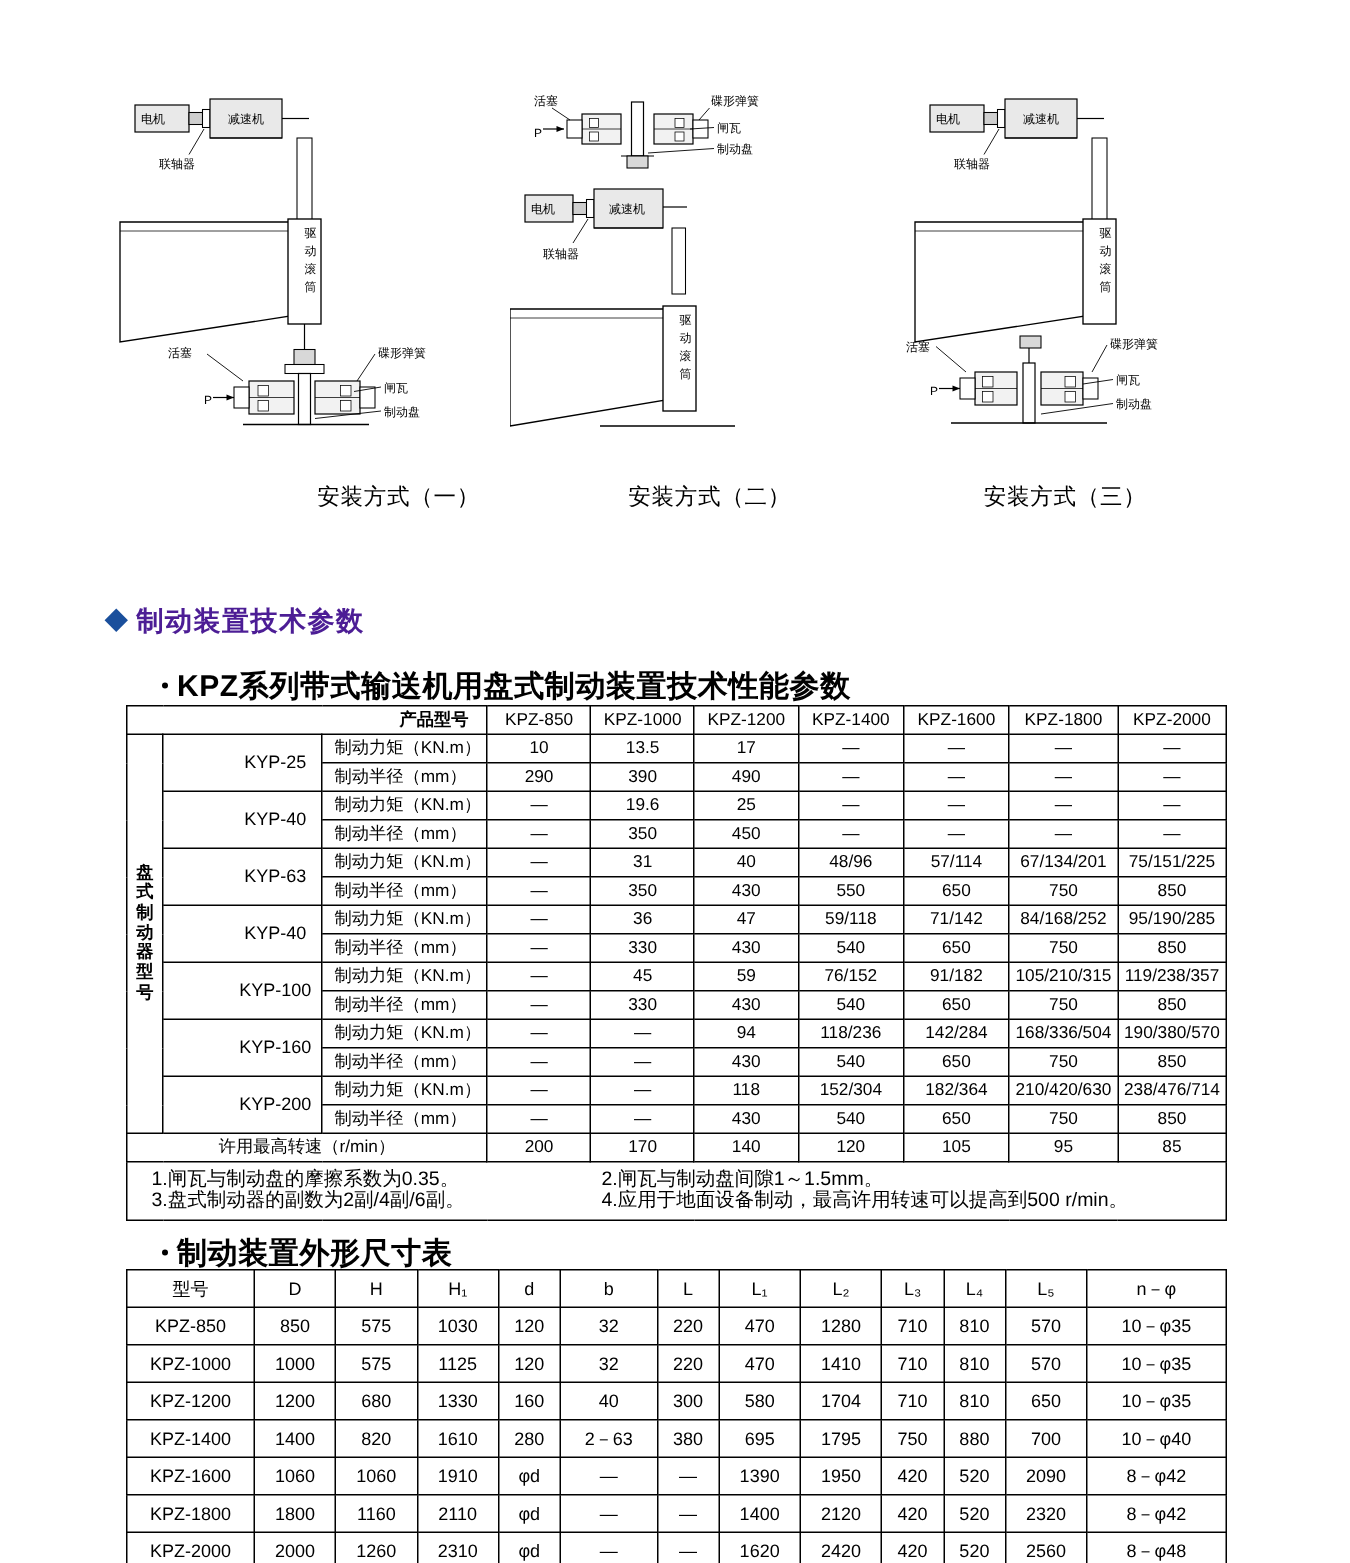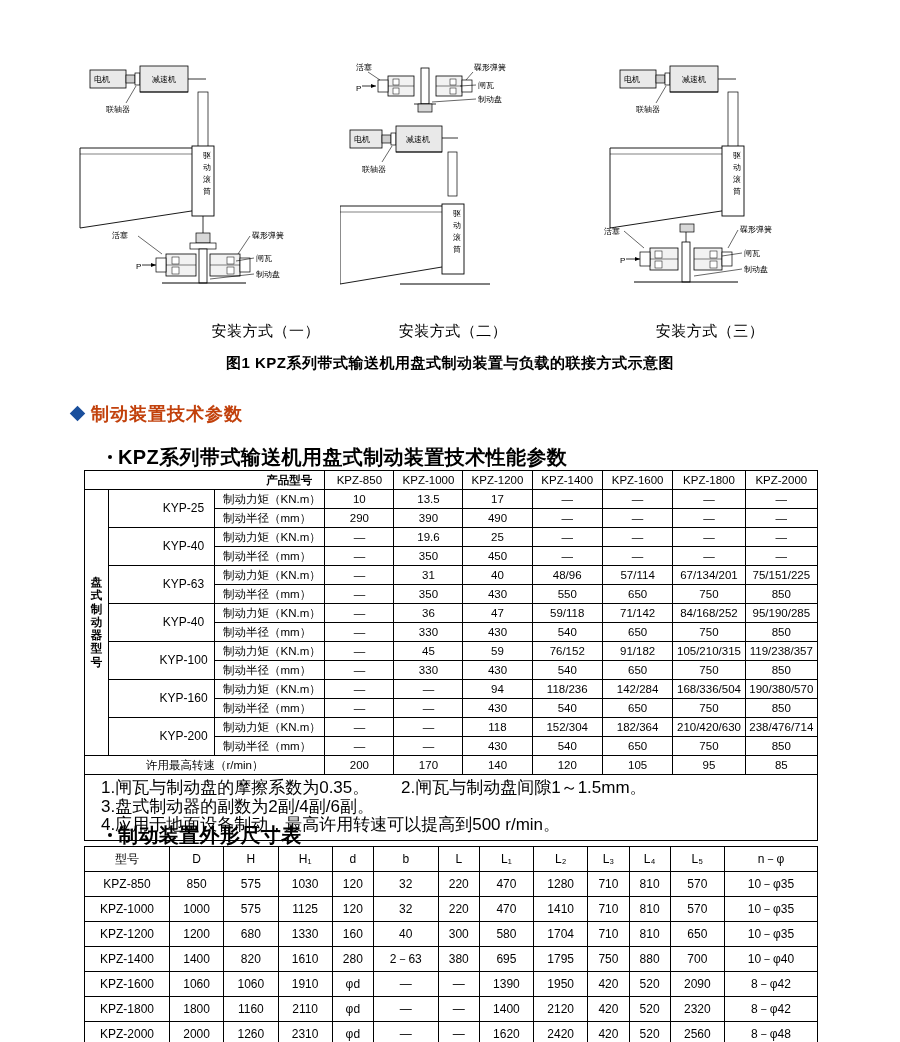--- a/index.html
+++ b/index.html
@@ -43,42 +43,42 @@
     left: 0;
     width: 900px;
     font-size: 15px;
     letter-spacing: 0.5px;
   }
   .cap {
     position: absolute;
     text-align: center;
   }
   .cap1 { left: 120px; width: 200px; text-align: right; }
-  .cap2 { left: 353px; width: 200px; }
+  .cap2 { left: 373px; width: 200px; }
   .cap3 { left: 600px; width: 220px; }
 
   .fig-title {
     position: absolute;
     top: 354px;
     left: 0;
     width: 900px;
     text-align: center;
     font-size: 15px;
     font-weight: bold;
     letter-spacing: 0.5px;
   }
 
   
   .section-head {
     position: absolute;
     top: 402px;
     left: 72px;
     font-size: 18px;
     font-weight: bold;
-    color: #c2410c;
+    color: #4c1d95;
     letter-spacing: 1px;
   }
   .diamond {
     display: inline-block;
     width: 11px;
     height: 11px;
     background: #1a4f9c;
     transform: rotate(45deg);
     margin-right: 8px;
     position: relative;
@@ -150,21 +150,21 @@
   .tbl-main .val { width: 72px; }
   .tbl-main .speed-label {
     text-align: center;
     font-size: 11.5px;
     margin-top: 18px;
   }
   .notes-cell {
     text-align: left !important;
     padding: 4px 8px 5px 16px !important;
     line-height: 1.65;
-    font-size: 17px;
+    font-size: 13px;
     height: auto !important;
   }
   .notes-line span { display: inline-block; }
   .note-a { width: 300px; }
 
   .tbl-dim {
     position: absolute;
     top: 846px;
     left: 84px;
     width: 734px;
@@ -359,21 +359,20 @@
         <line x1="142" y1="211" x2="94" y2="218" stroke="#000" stroke-width="0.6"></line>
       </svg>
     </div>
   </div>
 
   <div class="caption-row">
     <div class="cap cap1">安装方式（一）</div>
     <div class="cap cap2">安装方式（二）</div>
     <div class="cap cap3">安装方式（三）</div>
   </div>
-  <div class="fig-title">图1  KPZ系列带式输送机用盘式制动装置与负载的联接方式示意图</div>
 
   <div class="section-head">
     <span class="diamond"></span><span>制动装置技术参数</span>
   </div>
 
   <div class="sub-head sub-head-1">
     <span class="bulletdot"></span><span>KPZ系列带式输送机用盘式制动装置技术性能参数</span>
   </div>
 
   <table class="tbl-main">

